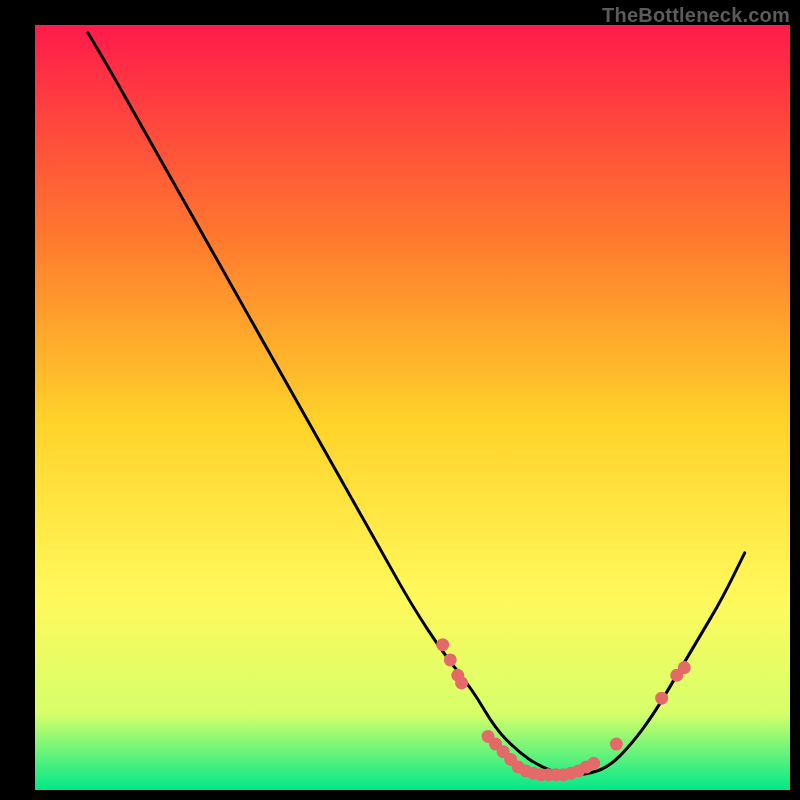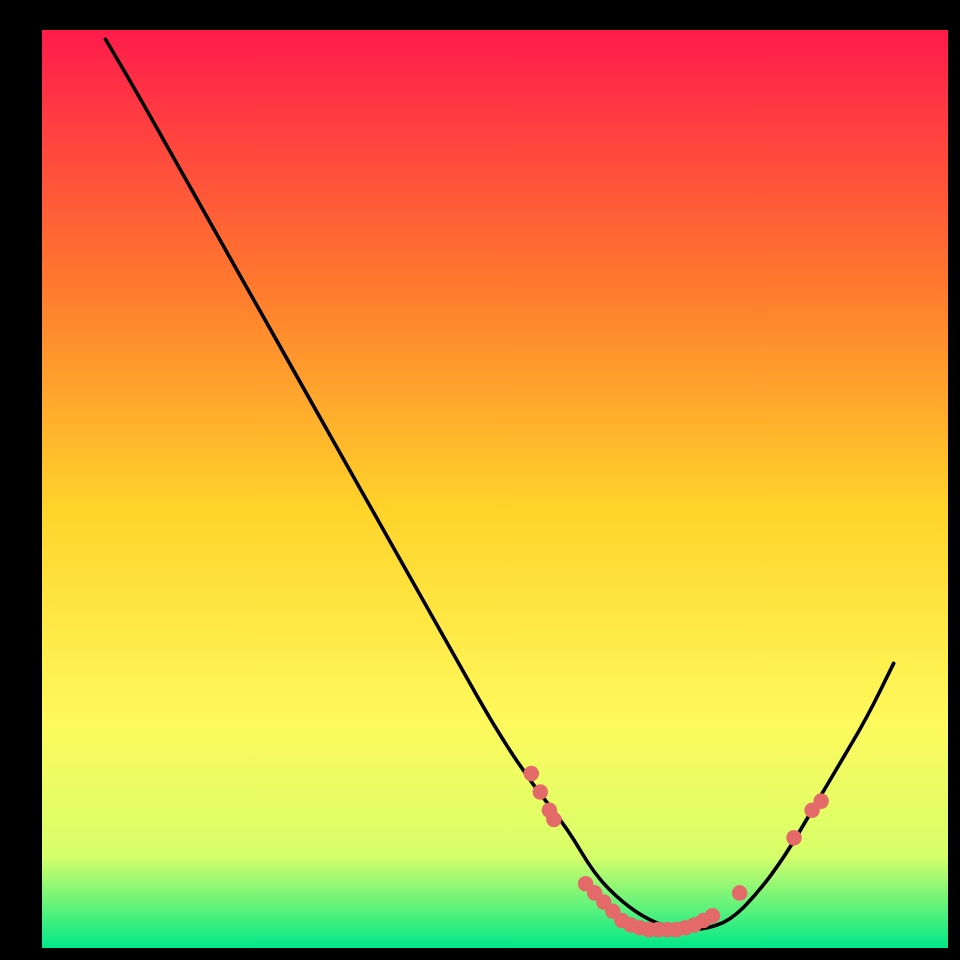--- a/index.html
+++ b/index.html
@@ -68,13 +68,14 @@
         <circle cx="571.05" cy="773.17" r="6.5" fill="#e46a6a"></circle>
         <circle cx="578.6" cy="770.875" r="6.5" fill="#e46a6a"></circle>
         <circle cx="586.15" cy="767.05" r="6.5" fill="#e46a6a"></circle>
         <circle cx="593.7" cy="763.225" r="6.5" fill="#e46a6a"></circle>
         <circle cx="616.35" cy="744.1" r="6.5" fill="#e46a6a"></circle>
         <circle cx="661.65" cy="698.2" r="6.5" fill="#e46a6a"></circle>
         <circle cx="676.75" cy="675.25" r="6.5" fill="#e46a6a"></circle>
         <circle cx="684.3" cy="667.6" r="6.5" fill="#e46a6a"></circle>
       </g>
   </svg>
+  <div class="watermark">TheBottleneck.com</div>
 </div>
 
 </body></html>

